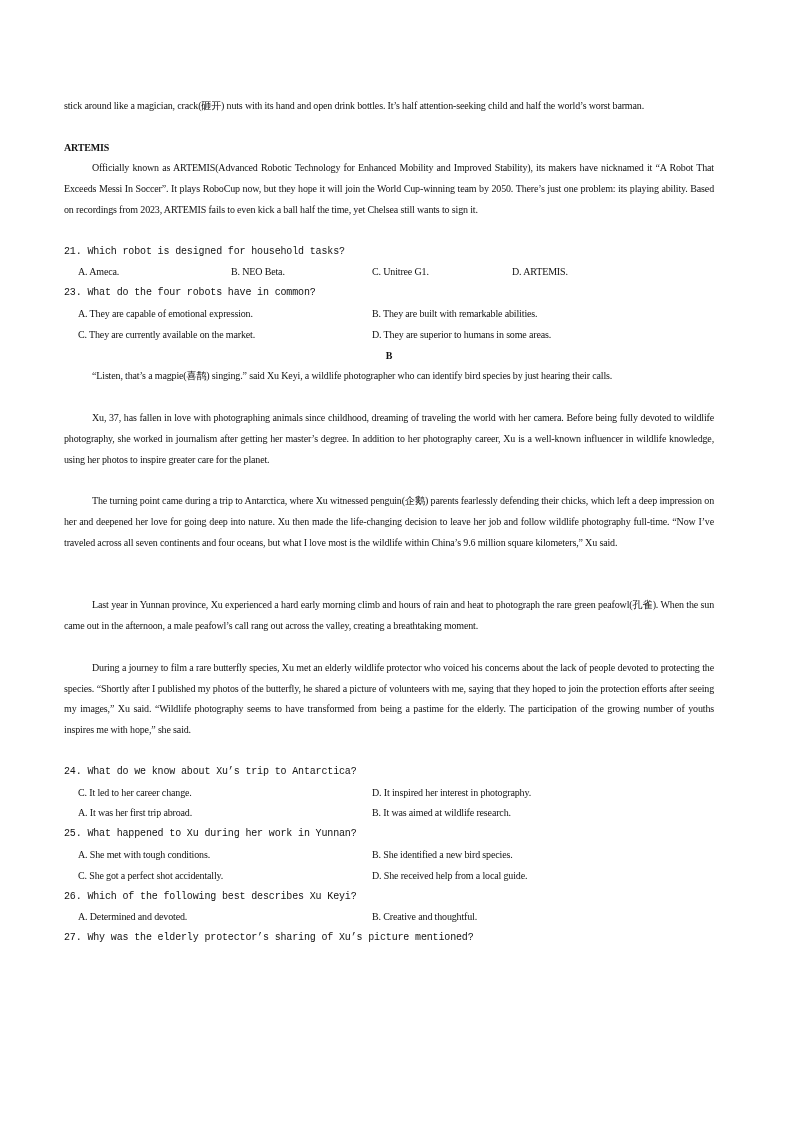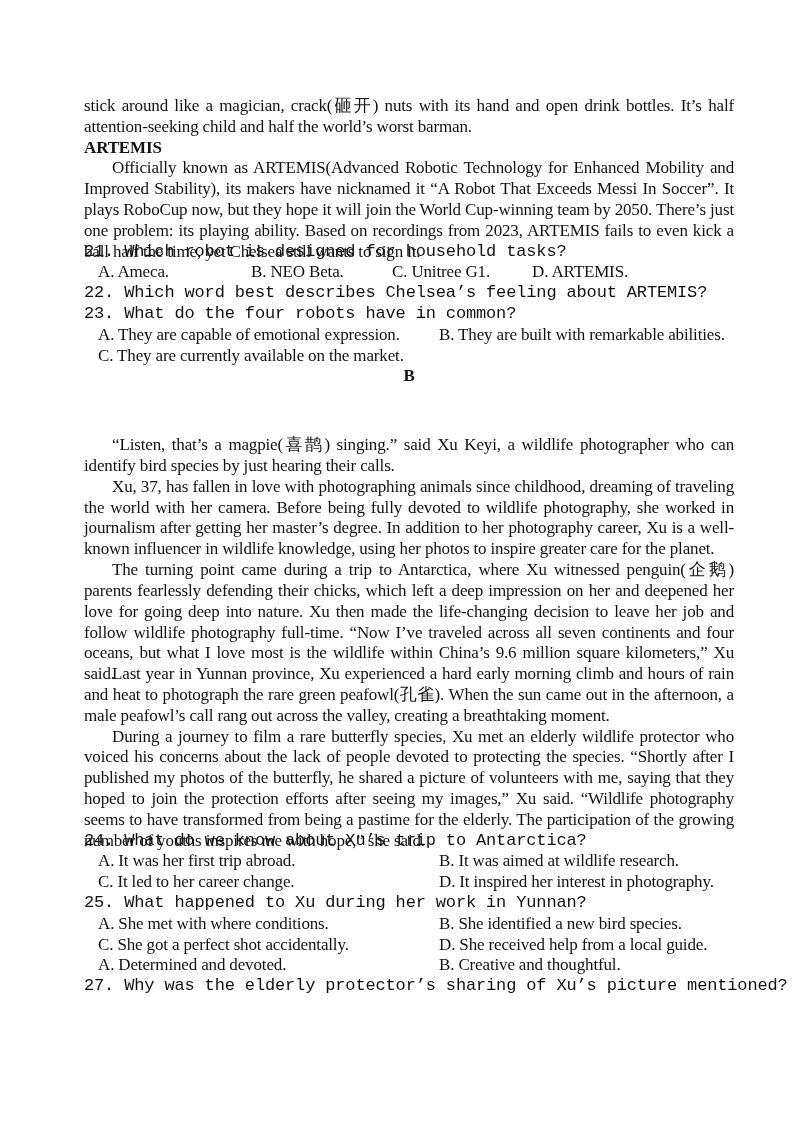--- a/index.html
+++ b/index.html
@@ -10,24 +10,24 @@
     body {
       width: 794px;
       height: 1123px;
       position: relative;
       overflow: hidden;
       font-family: "Liberation Serif", "DejaVu Serif", serif;
       color: #111111;
     }
     .page {
       position: absolute;
-      left: 84px;
+      left: 64px;
       top: 96px;
       width: 650px;
-      font-size: 17px;
+      font-size: 10px;
       line-height: 20.81px;
       letter-spacing: -0.15px;
     }
     .para {
       text-align: justify;
       text-align-last: left;
     }
     .para.indent {
       text-indent: 28px;
     }
@@ -53,79 +53,80 @@
     }
     .opt {
       position: absolute;
       top: 0;
     }
     .opts4 .opt:nth-child(1) { left: 14px; }
     .opts4 .opt:nth-child(2) { left: 167px; }
     .opts4 .opt:nth-child(3) { left: 308px; }
     .opts4 .opt:nth-child(4) { left: 448px; }
     .opts2 .opt:nth-child(1) { left: 14px; }
-    .opts2 .opt:nth-child(2) { left: 308px; margin-left: 47px; }
+    .opts2 .opt:nth-child(2) { left: 308px; }
   </style>
 </head>
 <body>
 
 <div class="page">
 
   <div class="para" style="height:41.62px;">stick around like a magician, crack(砸开) nuts with its hand and open drink bottles. It’s half attention-seeking child and half the world’s worst barman.</div>
 
   <div class="heading">ARTEMIS</div>
   <div class="para indent" style="height:83.24px;">Officially known as ARTEMIS(Advanced Robotic Technology for Enhanced Mobility and Improved Stability), its makers have nicknamed it “A Robot That Exceeds Messi In Soccer”. It plays RoboCup now, but they hope it will join the World Cup-winning team by 2050. There’s just one problem: its playing ability. Based on recordings from 2023, ARTEMIS fails to even kick a ball half the time, yet Chelsea still wants to sign it.</div>
 
   <div class="question">21. Which robot is designed for household tasks?</div>
   <div class="opts opts4">
     <span class="opt">A. Ameca.</span>
     <span class="opt">B. NEO Beta.</span>
     <span class="opt">C. Unitree G1.</span>
     <span class="opt">D. ARTEMIS.</span>
   </div>
 
-  <div class="question">22. Which word best describes Chelsea’s feeling about ARTEMIS?</div>
 
   <div class="question">23. What do the four robots have in common?</div>
   <div class="opts opts2">
     <span class="opt">A. They are capable of emotional expression.</span>
     <span class="opt">B. They are built with remarkable abilities.</span>
   </div>
   <div class="opts opts2">
     <span class="opt">C. They are currently available on the market.</span>
+    <span class="opt">D. They are superior to humans in some areas.</span>
   </div>
 
   <div class="section-letter">B</div>
 
-  <div class="para indent" style="height:41.62px;margin-top:48px;">“Listen, that’s a magpie(喜鹊) singing.” said Xu Keyi, a wildlife photographer who can identify bird species by just hearing their calls.</div>
+  <div class="para indent" style="height:41.62px;">“Listen, that’s a magpie(喜鹊) singing.” said Xu Keyi, a wildlife photographer who can identify bird species by just hearing their calls.</div>
   <div class="para indent" style="height:83.24px;">Xu, 37, has fallen in love with photographing animals since childhood, dreaming of traveling the world with her camera. Before being fully devoted to wildlife photography, she worked in journalism after getting her master’s degree. In addition to her photography career, Xu is a well-known influencer in wildlife knowledge, using her photos to inspire greater care for the planet.</div>
   <div class="para indent" style="height:104.05px;">The turning point came during a trip to Antarctica, where Xu witnessed penguin(企鹅) parents fearlessly defending their chicks, which left a deep impression on her and deepened her love for going deep into nature. Xu then made the life-changing decision to leave her job and follow wildlife photography full-time. “Now I’ve traveled across all seven continents and four oceans, but what I love most is the wildlife within China’s 9.6 million square kilometers,” Xu said.</div>
   <div class="para indent" style="height:62.43px;">Last year in Yunnan province, Xu experienced a hard early morning climb and hours of rain and heat to photograph the rare green peafowl(孔雀). When the sun came out in the afternoon, a male peafowl’s call rang out across the valley, creating a breathtaking moment.</div>
   <div class="para indent" style="height:104.05px;">During a journey to film a rare butterfly species, Xu met an elderly wildlife protector who voiced his concerns about the lack of people devoted to protecting the species. “Shortly after I published my photos of the butterfly, he shared a picture of volunteers with me, saying that they hoped to join the protection efforts after seeing my images,” Xu said. “Wildlife photography seems to have transformed from being a pastime for the elderly. The participation of the growing number of youths inspires me with hope,” she said.</div>
 
   <div class="question">24. What do we know about Xu’s trip to Antarctica?</div>
   <div class="opts opts2">
+    <span class="opt">C. It led to her career change.</span>
+    <span class="opt">D. It inspired her interest in photography.</span>
+  </div>
+  <div class="opts opts2">
     <span class="opt">A. It was her first trip abroad.</span>
     <span class="opt">B. It was aimed at wildlife research.</span>
-  </div>
-  <div class="opts opts2">
-    <span class="opt">C. It led to her career change.</span>
-    <span class="opt">D. It inspired her interest in photography.</span>
   </div>
 
   <div class="question">25. What happened to Xu during her work in Yunnan?</div>
   <div class="opts opts2">
-    <span class="opt">A. She met with where conditions.</span>
+    <span class="opt">A. She met with tough conditions.</span>
     <span class="opt">B. She identified a new bird species.</span>
   </div>
   <div class="opts opts2">
     <span class="opt">C. She got a perfect shot accidentally.</span>
     <span class="opt">D. She received help from a local guide.</span>
   </div>
 
+  <div class="question">26. Which of the following best describes Xu Keyi?</div>
   <div class="opts opts2">
     <span class="opt">A. Determined and devoted.</span>
     <span class="opt">B. Creative and thoughtful.</span>
   </div>
 
   <div class="question">27. Why was the elderly protector’s sharing of Xu’s picture mentioned?</div>
 
 </div>
 
 </body></html>

